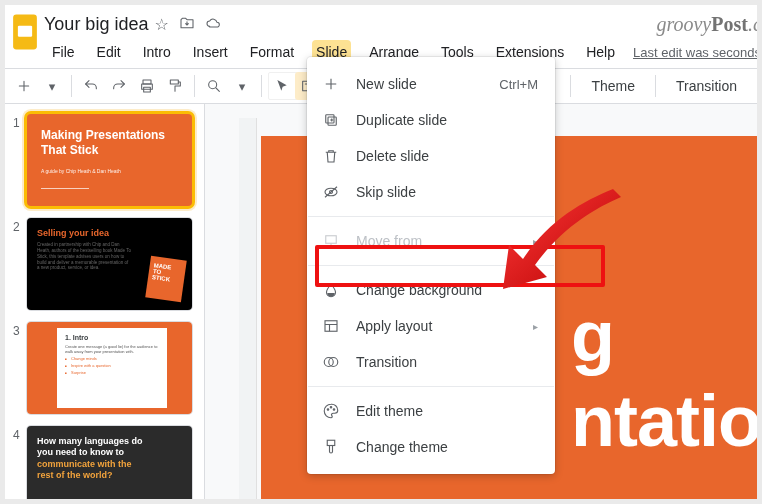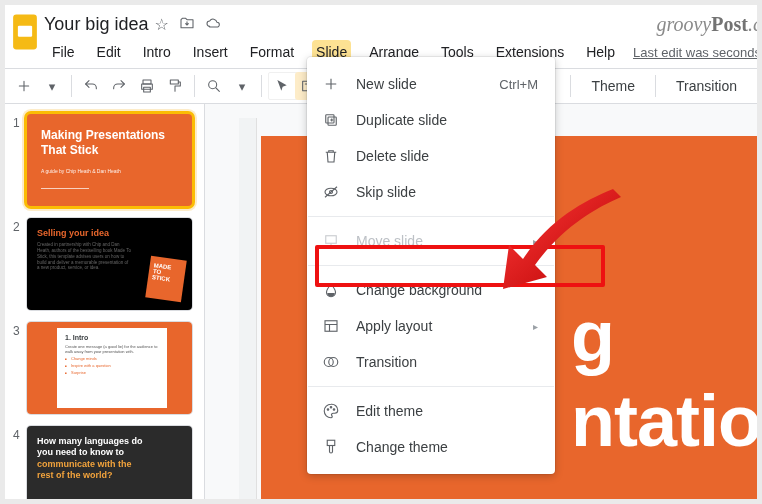--- a/index.html
+++ b/index.html
@@ -275,21 +275,21 @@
     <span>Skip slide</span>
   </div>
   <div class="dsep"></div>
   <div class="ditem disabled">
     <span class="dicon">
         <svg viewBox="0 0 24 24">
           <rect x="5" y="5" width="14" height="10"></rect>
           <path d="M12 15v5m-3-2l3 2 3-2"></path>
         </svg>
       </span>
-    <span>Move slide</span>
+    <span>Move from</span>
     <span class="chev">▸</span>
   </div>
   <div class="dsep"></div>
   <div class="ditem">
     <span class="dicon">
         <svg viewBox="0 0 24 24">
           <path d="M12 4c4 5 6 8 6 11a6 6 0 01-12 0c0-3 2-6 6-11z"></path>
           <path d="M7 16a5 5 0 0010 0" fill="#5f6368" stroke="none"></path>
         </svg>
       </span>

